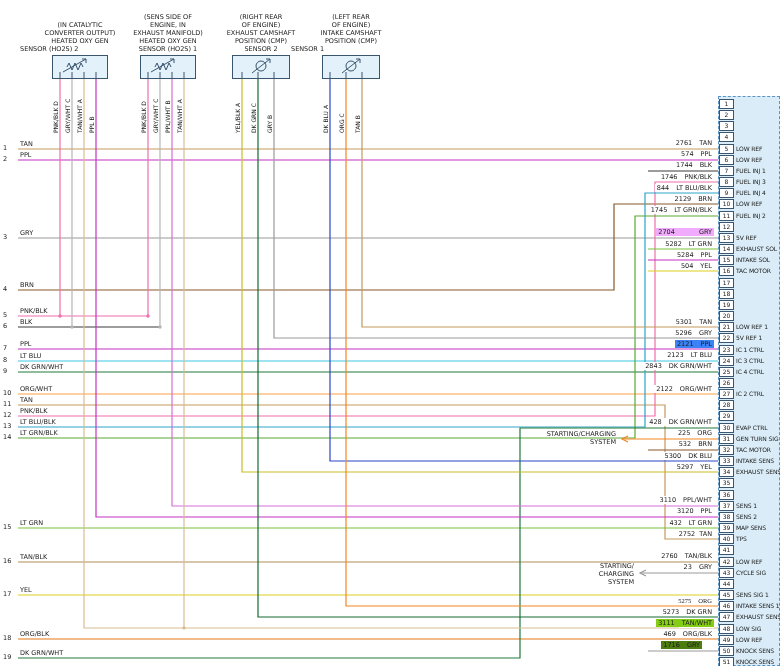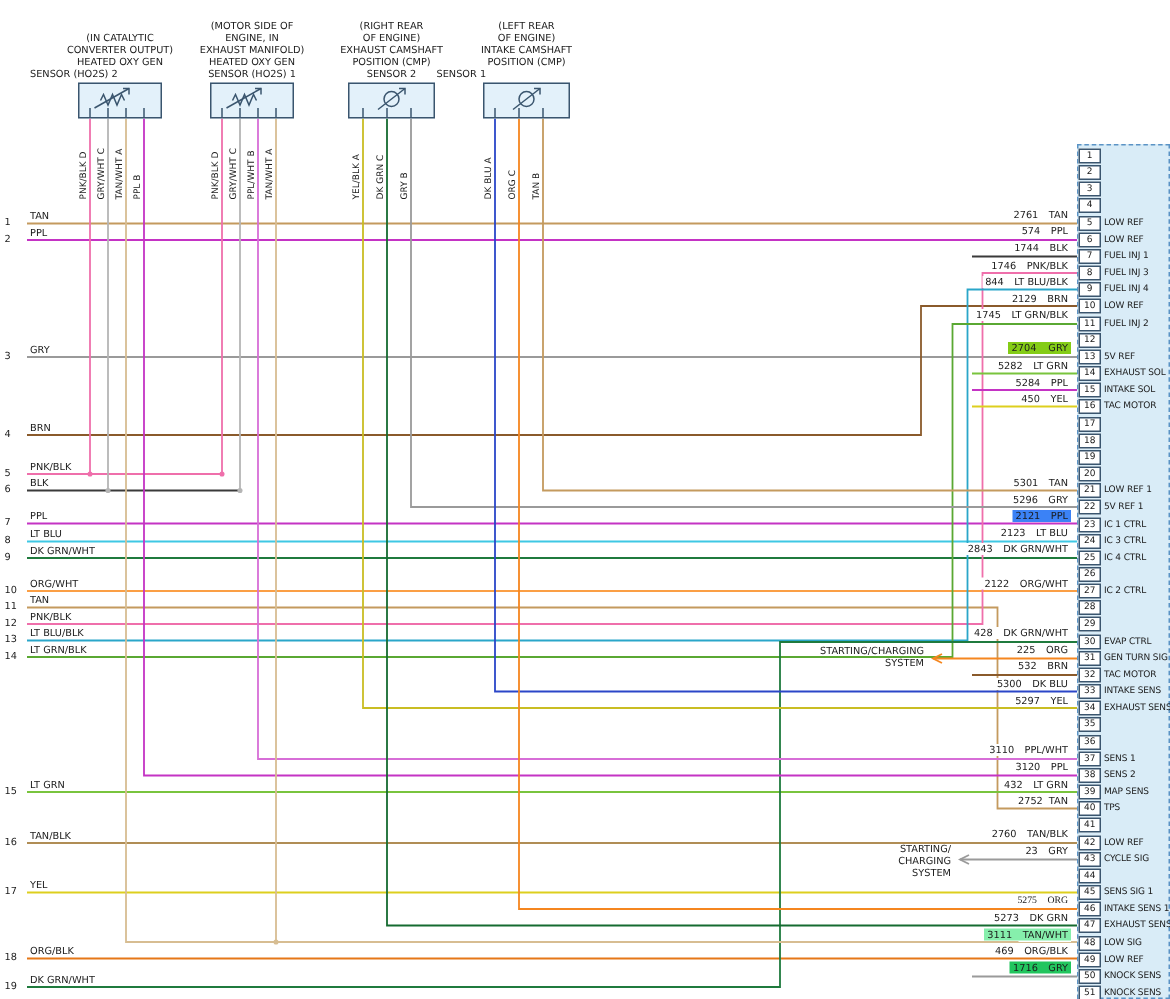--- a/index.html
+++ b/index.html
@@ -119,40 +119,40 @@
     </div>
     <div class="abs" style="left: 719px; top: 210.6px; width: 13px; height: 8px; background: rgb(255, 255, 255); border: 1px solid rgb(58, 85, 110); font-size: 6px; line-height: 8px; text-align: center;">11</div>
     <div class="abs" style="left: 736px; top: 211.6px; font-size: 6px; white-space: nowrap; letter-spacing: -0.1px;">FUEL INJ 2</div>
     <div class="abs" style="right: 66px; top: 206.1px; height: 8px; display: flex; gap: 7px; font-size: 6.5px; line-height: 8px; background: rgb(255, 255, 255); padding: 0px 2px; white-space: nowrap;">
       <span>1745</span>
       <span>LT GRN/BLK</span>
     </div>
     <div class="abs" style="left: 719px; top: 221.76px; width: 13px; height: 8px; background: rgb(255, 255, 255); border: 1px solid rgb(58, 85, 110); font-size: 6px; line-height: 8px; text-align: center;">12</div>
     <div class="abs" style="left: 719px; top: 232.92px; width: 13px; height: 8px; background: rgb(255, 255, 255); border: 1px solid rgb(58, 85, 110); font-size: 6px; line-height: 8px; text-align: center;">13</div>
     <div class="abs" style="left: 736px; top: 233.92px; font-size: 6px; white-space: nowrap; letter-spacing: -0.1px;">5V REF</div>
-    <div class="abs" style="right: 66px; top: 228.42px; height: 8px; display: flex; gap: 8px; font-size: 6.5px; line-height: 8px; background: #84cc16; padding: 0px 2px; white-space: nowrap;">
+    <div class="abs" style="right: 66px; top: 228.42px; height: 8px; display: flex; gap: 24px; font-size: 6.5px; line-height: 8px; background: #f0abfc; padding: 0px 2px; white-space: nowrap;">
       <span>2704</span>
       <span>GRY</span>
     </div>
     <div class="abs" style="left: 719px; top: 244.08px; width: 13px; height: 8px; background: rgb(255, 255, 255); border: 1px solid rgb(58, 85, 110); font-size: 6px; line-height: 8px; text-align: center;">14</div>
     <div class="abs" style="left: 736px; top: 245.08px; font-size: 6px; white-space: nowrap; letter-spacing: -0.1px;">EXHAUST SOL</div>
     <div class="abs" style="right: 66px; top: 239.58px; height: 8px; display: flex; gap: 7px; font-size: 6.5px; line-height: 8px; background: rgb(255, 255, 255); padding: 0px 2px; white-space: nowrap;">
       <span>5282</span>
       <span>LT GRN</span>
     </div>
     <div class="abs" style="left: 719px; top: 255.24px; width: 13px; height: 8px; background: rgb(255, 255, 255); border: 1px solid rgb(58, 85, 110); font-size: 6px; line-height: 8px; text-align: center;">15</div>
     <div class="abs" style="left: 736px; top: 256.24px; font-size: 6px; white-space: nowrap; letter-spacing: -0.1px;">INTAKE SOL</div>
     <div class="abs" style="right: 66px; top: 250.74px; height: 8px; display: flex; gap: 7px; font-size: 6.5px; line-height: 8px; background: rgb(255, 255, 255); padding: 0px 2px; white-space: nowrap;">
       <span>5284</span>
       <span>PPL</span>
     </div>
     <div class="abs" style="left: 719px; top: 266.4px; width: 13px; height: 8px; background: rgb(255, 255, 255); border: 1px solid rgb(58, 85, 110); font-size: 6px; line-height: 8px; text-align: center;">16</div>
     <div class="abs" style="left: 736px; top: 267.4px; font-size: 6px; white-space: nowrap; letter-spacing: -0.1px;">TAC MOTOR</div>
     <div class="abs" style="right: 66px; top: 261.9px; height: 8px; display: flex; gap: 7px; font-size: 6.5px; line-height: 8px; background: rgb(255, 255, 255); padding: 0px 2px; white-space: nowrap;">
-      <span>450</span>
+      <span>504</span>
       <span>YEL</span>
     </div>
     <div class="abs" style="left: 719px; top: 277.56px; width: 13px; height: 8px; background: rgb(255, 255, 255); border: 1px solid rgb(58, 85, 110); font-size: 6px; line-height: 8px; text-align: center;">17</div>
     <div class="abs" style="left: 719px; top: 288.72px; width: 13px; height: 8px; background: rgb(255, 255, 255); border: 1px solid rgb(58, 85, 110); font-size: 6px; line-height: 8px; text-align: center;">18</div>
     <div class="abs" style="left: 719px; top: 299.88px; width: 13px; height: 8px; background: rgb(255, 255, 255); border: 1px solid rgb(58, 85, 110); font-size: 6px; line-height: 8px; text-align: center;">19</div>
     <div class="abs" style="left: 719px; top: 311.04px; width: 13px; height: 8px; background: rgb(255, 255, 255); border: 1px solid rgb(58, 85, 110); font-size: 6px; line-height: 8px; text-align: center;">20</div>
     <div class="abs" style="left: 719px; top: 322.2px; width: 13px; height: 8px; background: rgb(255, 255, 255); border: 1px solid rgb(58, 85, 110); font-size: 6px; line-height: 8px; text-align: center;">21</div>
     <div class="abs" style="left: 736px; top: 323.2px; font-size: 6px; white-space: nowrap; letter-spacing: -0.1px;">LOW REF 1</div>
     <div class="abs" style="right: 66px; top: 317.7px; height: 8px; display: flex; gap: 7px; font-size: 6.5px; line-height: 8px; background: rgb(255, 255, 255); padding: 0px 2px; white-space: nowrap;">
       <span>5301</span>
@@ -274,33 +274,33 @@
       <span>ORG</span>
     </div>
     <div class="abs" style="left: 719px; top: 612.36px; width: 13px; height: 8px; background: rgb(255, 255, 255); border: 1px solid rgb(58, 85, 110); font-size: 6px; line-height: 8px; text-align: center;">47</div>
     <div class="abs" style="left: 736px; top: 613.36px; font-size: 6px; white-space: nowrap; letter-spacing: -0.1px;">EXHAUST SENS</div>
     <div class="abs" style="right: 66px; top: 607.86px; height: 8px; display: flex; gap: 7px; font-size: 6.5px; line-height: 8px; background: rgb(255, 255, 255); padding: 0px 2px; white-space: nowrap;">
       <span>5273</span>
       <span>DK GRN</span>
     </div>
     <div class="abs" style="left: 719px; top: 623.52px; width: 13px; height: 8px; background: rgb(255, 255, 255); border: 1px solid rgb(58, 85, 110); font-size: 6px; line-height: 8px; text-align: center;">48</div>
     <div class="abs" style="left: 736px; top: 624.52px; font-size: 6px; white-space: nowrap; letter-spacing: -0.1px;">LOW SIG</div>
-    <div class="abs" style="right: 66px; top: 619.02px; height: 8px; display: flex; gap: 7px; font-size: 6.5px; line-height: 8px; background: #86efac; padding: 0px 2px; white-space: nowrap;">
+    <div class="abs" style="right: 66px; top: 619.02px; height: 8px; display: flex; gap: 7px; font-size: 6.5px; line-height: 8px; background: #84cc16; padding: 0px 2px; white-space: nowrap;">
       <span>3111</span>
       <span>TAN/WHT</span>
     </div>
     <div class="abs" style="left: 719px; top: 634.68px; width: 13px; height: 8px; background: rgb(255, 255, 255); border: 1px solid rgb(58, 85, 110); font-size: 6px; line-height: 8px; text-align: center;">49</div>
     <div class="abs" style="left: 736px; top: 635.68px; font-size: 6px; white-space: nowrap; letter-spacing: -0.1px;">LOW REF</div>
     <div class="abs" style="right: 66px; top: 630.18px; height: 8px; display: flex; gap: 7px; font-size: 6.5px; line-height: 8px; background: rgb(255, 255, 255); padding: 0px 2px; white-space: nowrap;">
       <span>469</span>
       <span>ORG/BLK</span>
     </div>
     <div class="abs" style="left: 719px; top: 645.84px; width: 13px; height: 8px; background: rgb(255, 255, 255); border: 1px solid rgb(58, 85, 110); font-size: 6px; line-height: 8px; text-align: center;">50</div>
     <div class="abs" style="left: 736px; top: 646.84px; font-size: 6px; white-space: nowrap; letter-spacing: -0.1px;">KNOCK SENS</div>
-    <div class="abs" style="right: 66px; top: 641.34px; height: 8px; display: flex; gap: 7px; font-size: 6.5px; line-height: 8px; background: #22c55e; padding: 0px 2px; white-space: nowrap;">
+    <div class="abs" style="right: 78px; top: 641.34px; height: 8px; display: flex; gap: 7px; font-size: 6.5px; line-height: 8px; background: #4d7c0f; padding: 0px 2px; white-space: nowrap;">
       <span>1716</span>
       <span>GRY</span>
     </div>
     <div class="abs" style="left: 719px; top: 657px; width: 13px; height: 8px; background: rgb(255, 255, 255); border: 1px solid rgb(58, 85, 110); font-size: 6px; line-height: 8px; text-align: center;">51</div>
     <div class="abs" style="left: 736px; top: 658px; font-size: 6px; white-space: nowrap; letter-spacing: -0.1px;">KNOCK SENS</div>
     <div class="abs" style="left: 3px; top: 145px; width: 12px; font-size: 6.5px; line-height: 7px;">1</div>
     <div class="abs" style="left: 20px; top: 140px; font-size: 6.5px; line-height: 8px; white-space: nowrap;">TAN</div>
     <div class="abs" style="left: 3px; top: 156px; width: 12px; font-size: 6.5px; line-height: 7px;">2</div>
     <div class="abs" style="left: 20px; top: 151px; font-size: 6.5px; line-height: 8px; white-space: nowrap;">PPL</div>
     <div class="abs" style="left: 3px; top: 234px; width: 12px; font-size: 6.5px; line-height: 7px;">3</div>
@@ -347,21 +347,21 @@
         <line x1="31" y1="16" x2="31" y2="22" stroke="#3a556e" stroke-width="1"></line>
         <line x1="43" y1="16" x2="43" y2="22" stroke="#3a556e" stroke-width="1"></line>
         <polyline points="14,11 16,7 19,14 22,7 25,14 28,7 30,11" fill="none" stroke="#3a556e" stroke-width="1"></polyline>
         <line x1="10" y1="16" x2="33" y2="3" stroke="#3a556e" stroke-width="1"></line>
         <polyline points="29,3 33,3 33,7" fill="none" stroke="#3a556e" stroke-width="1"></polyline>
       </svg></div>
     <div class="abs" style="left: 51px; top: 81px; height: 52px; font-size: 6px; writing-mode: vertical-rl; transform: rotate(180deg); white-space: nowrap; line-height: 9px;">PNK/BLK D</div>
     <div class="abs" style="left: 63px; top: 81px; height: 52px; font-size: 6px; writing-mode: vertical-rl; transform: rotate(180deg); white-space: nowrap; line-height: 9px;">GRY/WHT C</div>
     <div class="abs" style="left: 75px; top: 81px; height: 52px; font-size: 6px; writing-mode: vertical-rl; transform: rotate(180deg); white-space: nowrap; line-height: 9px;">TAN/WHT A</div>
     <div class="abs" style="left: 87px; top: 81px; height: 52px; font-size: 6px; writing-mode: vertical-rl; transform: rotate(180deg); white-space: nowrap; line-height: 9px;">PPL B</div>
-    <div class="abs" style="left: 108px; top: 13px; width: 120px; text-align: center; font-size: 6.5px; line-height: 8px; white-space: nowrap;">(MOTOR SIDE OF</div>
+    <div class="abs" style="left: 108px; top: 13px; width: 120px; text-align: center; font-size: 6.5px; line-height: 8px; white-space: nowrap;">(SENS SIDE OF</div>
     <div class="abs" style="left: 108px; top: 21px; width: 120px; text-align: center; font-size: 6.5px; line-height: 8px; white-space: nowrap;">ENGINE, IN</div>
     <div class="abs" style="left: 108px; top: 29px; width: 120px; text-align: center; font-size: 6.5px; line-height: 8px; white-space: nowrap;">EXHAUST MANIFOLD)</div>
     <div class="abs" style="left: 108px; top: 37px; width: 120px; text-align: center; font-size: 6.5px; line-height: 8px; white-space: nowrap;">HEATED OXY GEN</div>
     <div class="abs" style="left: 108px; top: 45px; width: 120px; text-align: center; font-size: 6.5px; line-height: 8px; white-space: nowrap;">SENSOR (HO2S) 1</div>
     <div class="abs" style="left: 140px; top: 55px; width: 54px; height: 22px; background: rgb(227, 241, 250); border: 1px solid rgb(58, 85, 110);"><svg width="54" height="22" xmlns="http://www.w3.org/2000/svg">
         <line x1="7" y1="16" x2="7" y2="22" stroke="#3a556e" stroke-width="1"></line>
         <line x1="19" y1="16" x2="19" y2="22" stroke="#3a556e" stroke-width="1"></line>
         <line x1="31" y1="16" x2="31" y2="22" stroke="#3a556e" stroke-width="1"></line>
         <line x1="43" y1="16" x2="43" y2="22" stroke="#3a556e" stroke-width="1"></line>
         <polyline points="14,11 16,7 19,14 22,7 25,14 28,7 30,11" fill="none" stroke="#3a556e" stroke-width="1"></polyline>

